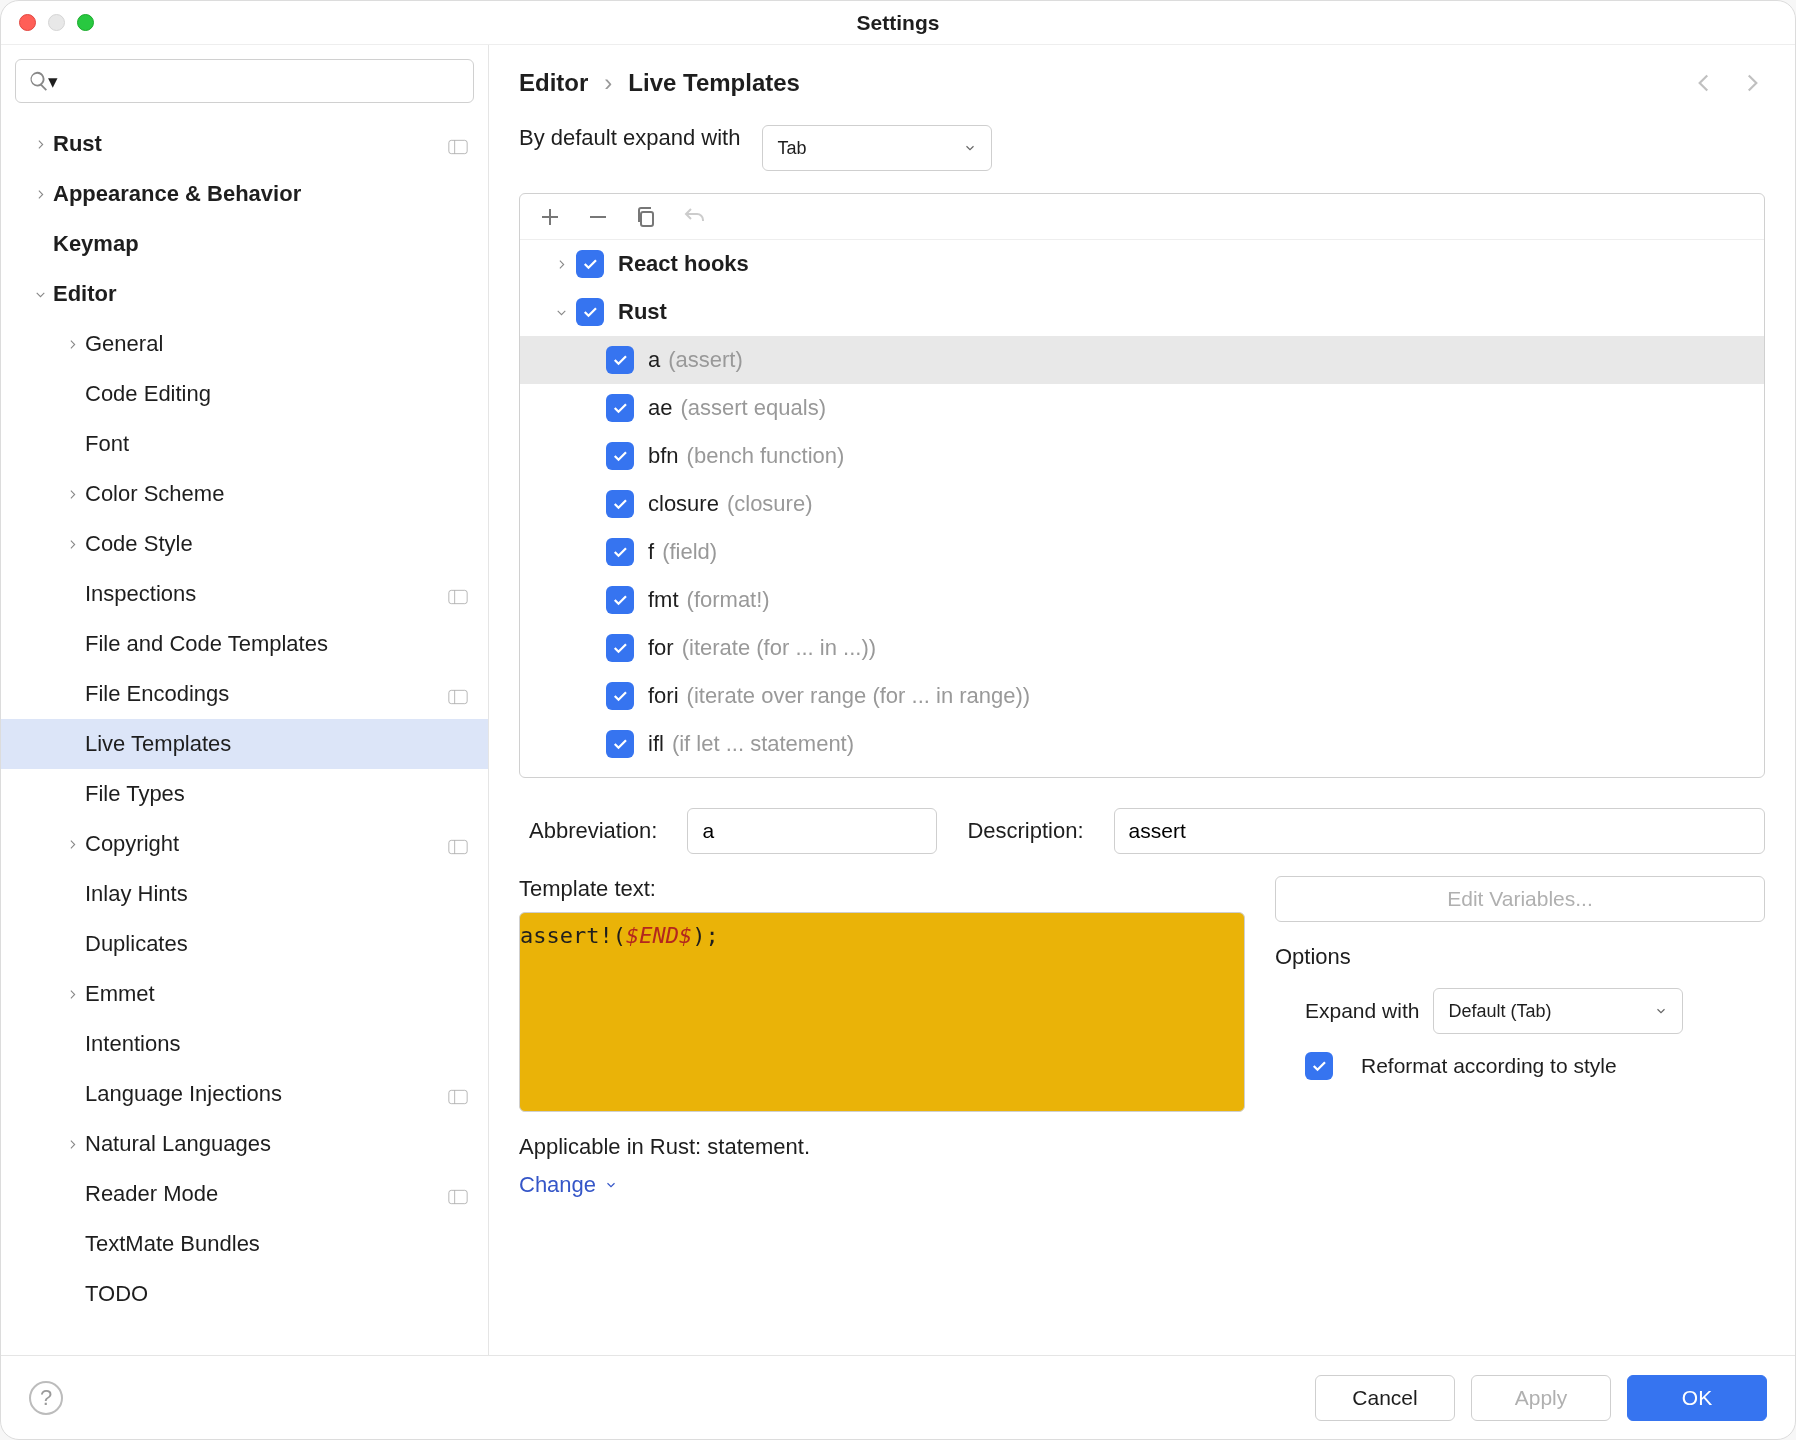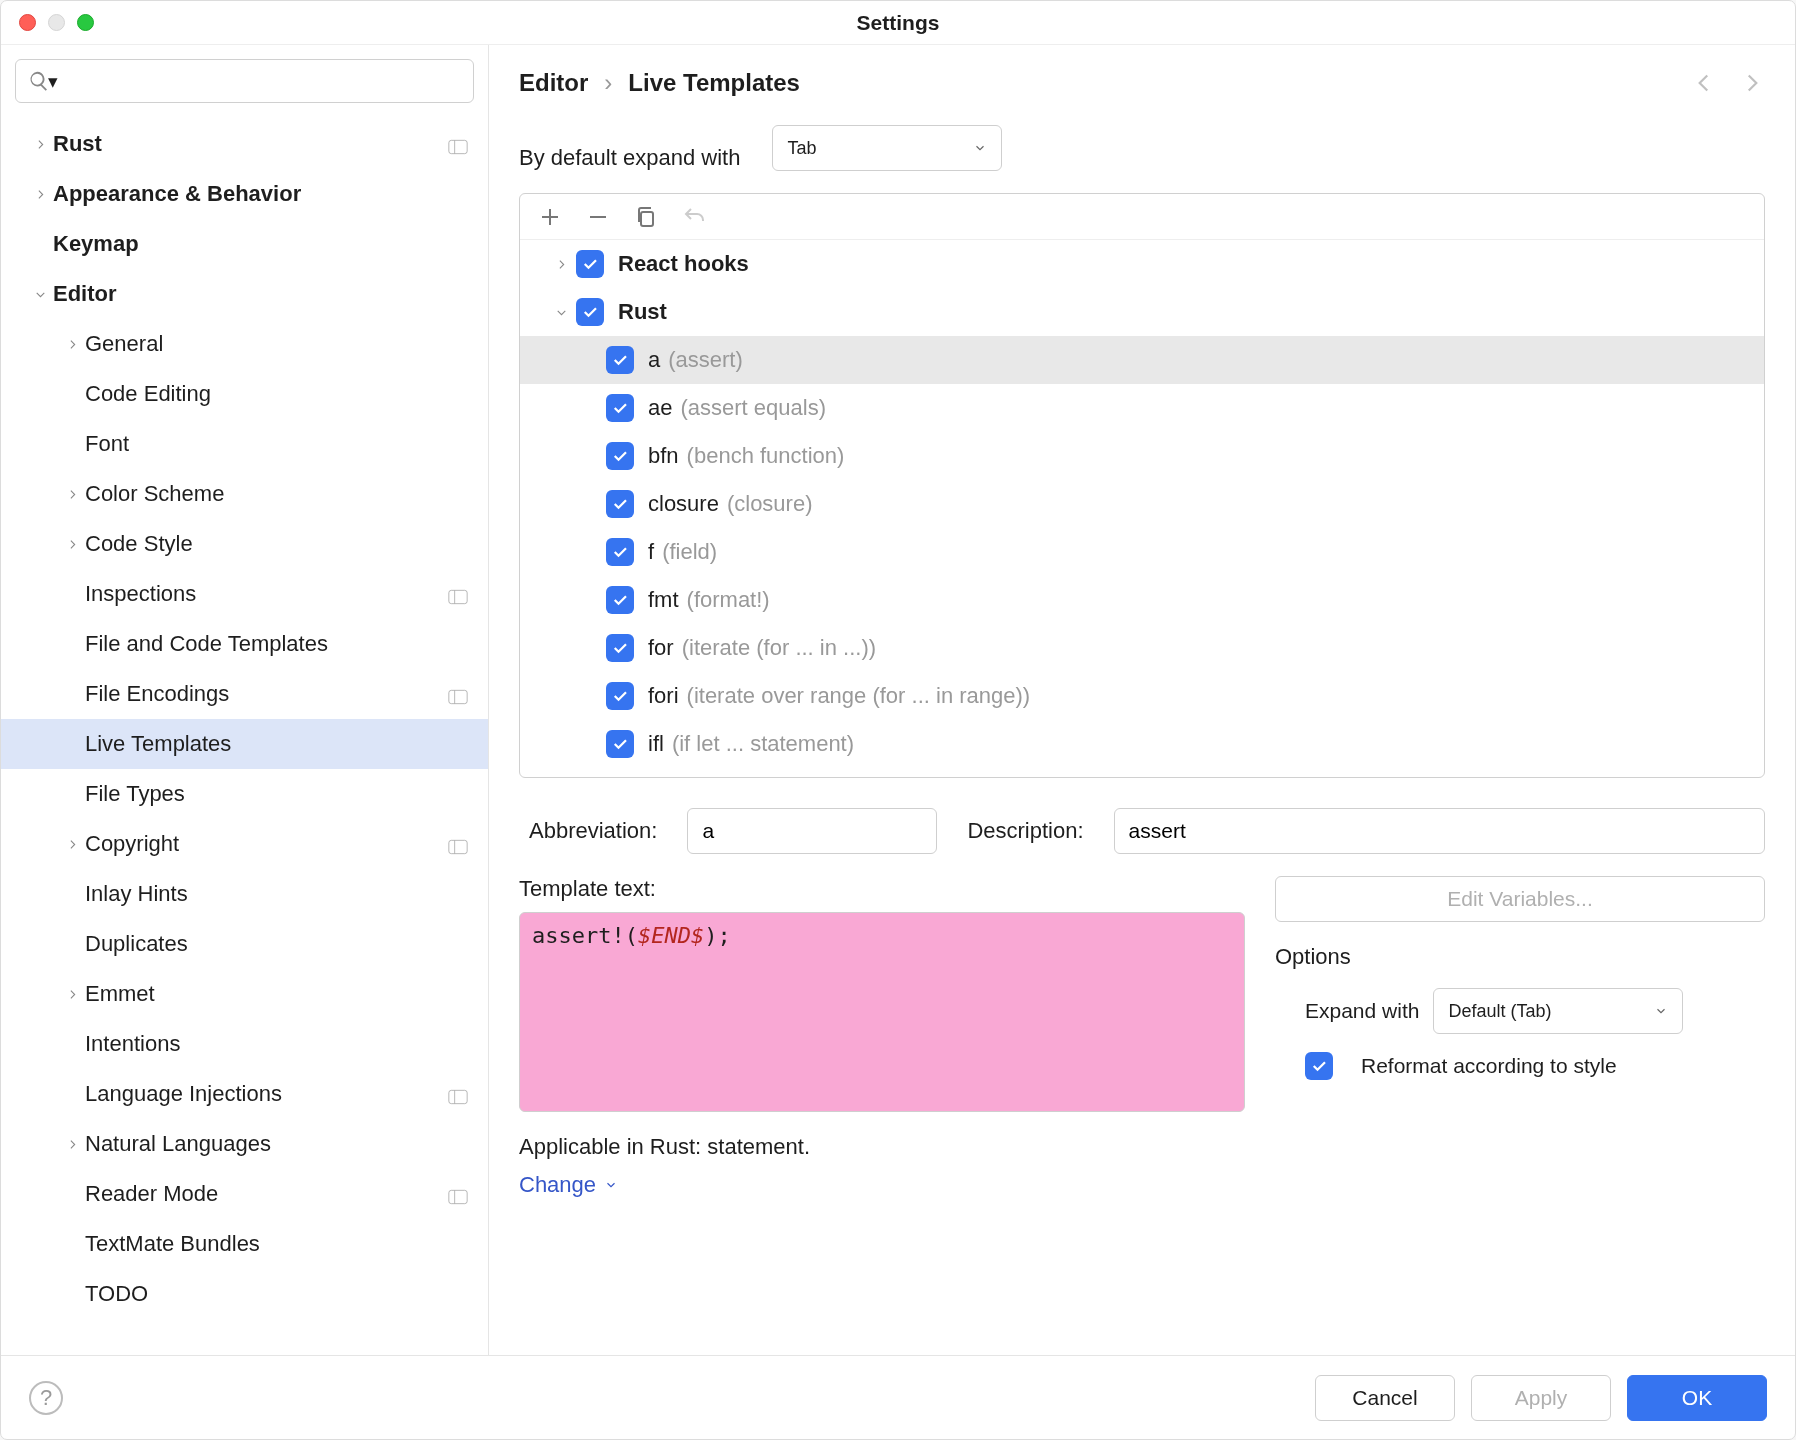--- a/index.html
+++ b/index.html
@@ -5,21 +5,21 @@
     * { box-sizing: border-box; margin: 0; padding: 0; }
     body {
       font-family: -apple-system, BlinkMacSystemFont, "Segoe UI", sans-serif;
       font-size: 19px;
       color: #1e1e1e;
       background: #f7f7f7;
       width: 1796px;
       height: 1440px;
       overflow: hidden;
     }
-    .window { width: 100%; height: 100%; display: flex; flex-direction: column; border: 1px solid #dcdcdc; border-radius: 7px; background: #fff; }
+    .window { width: 100%; height: 100%; display: flex; flex-direction: column; border: 1px solid #dcdcdc; border-radius: 19px; background: #fff; }
     .titlebar { height: 44px; display: flex; align-items: center; padding: 0 18px; position: relative; border-bottom: 1px solid #eee; }
     .traffic { display: flex; gap: 12px; }
     .traffic span { width: 17px; height: 17px; border-radius: 50%; display: inline-block; }
     .t-red { background: #ff5f57; border: 1px solid #e24640; }
     .t-yel { background: #e8e8e8; border: 1px solid #d5d5d5; }
     .t-grn { background: #28c840; border: 1px solid #1aab2b; }
     .title { position: absolute; left: 50%; transform: translateX(-50%); font-weight: 600; font-size: 21px; }
     .body { flex: 1; display: flex; overflow: hidden; }
     .sidebar { width: 488px; border-right: 1px solid #e5e5e5; display: flex; flex-direction: column; padding: 14px 0 0 0; }
     .search-wrap { padding: 0 14px 10px 14px; }
@@ -33,21 +33,21 @@
     .chev svg { width: 13px; height: 13px; }
     .indent0 { padding-left: 26px; }
     .indent1 { padding-left: 58px; }
     .badge-reset { width: 26px; height: 19px; margin-left: auto; }
     .badge-reset svg { width: 20px; height: 16px; stroke: #aaa; fill: none; }
     .main { flex: 1; display: flex; flex-direction: column; padding: 24px 30px 0 30px; }
     .breadcrumb { display: flex; align-items: center; gap: 16px; font-size: 24px; font-weight: 700; margin-bottom: 28px; }
     .breadcrumb .sep { color: #999; font-weight: 400; }
     .nav-arrows { margin-left: auto; display: flex; gap: 22px; color: #c0c0c0; }
     .nav-arrows svg { width: 26px; height: 26px; }
-    .row { display: flex; align-items: flex-end; gap: 32px; margin-bottom: 22px; font-size: 22px; }
+    .row { display: flex; align-items: flex-start; gap: 22px; margin-bottom: 22px; font-size: 22px; }
     .select { display: flex; align-items: center; justify-content: space-between; border: 1px solid #cfcfcf; border-radius: 6px; padding: 8px 14px; height: 46px; min-width: 230px; background: #fff; font-size: 18px; }
     .select svg { width: 14px; height: 14px; }
     .list-pane { border: 1px solid #d0d0d0; border-radius: 6px; display: flex; flex-direction: column; height: 585px; }
     .list-toolbar { display: flex; align-items: center; gap: 24px; padding: 8px 18px; border-bottom: 1px solid #eee; height: 46px; }
     .list-toolbar svg { width: 24px; height: 24px; stroke: #777; fill: none; }
     .template-tree { flex: 1; overflow: auto; }
     .tpl-row { display: flex; align-items: center; height: 48px; font-size: 22px; padding-left: 26px; }
     .tpl-row.group { font-weight: 700; }
     .tpl-row.selected { background: #e8e8e8; }
     .tpl-chev { width: 30px; display: flex; justify-content: center; color: #888; }
@@ -55,21 +55,21 @@
     .tpl-check { width: 28px; height: 28px; border-radius: 6px; background: #3674f0; display: flex; align-items: center; justify-content: center; margin-right: 14px; }
     .tpl-check svg { width: 18px; height: 18px; stroke: #fff; stroke-width: 3; fill: none; }
     .tpl-row.child { padding-left: 86px; }
     .tpl-abbr { font-weight: 400; margin-right: 8px; }
     .tpl-desc { color: #999; }
     .row-forms { display: flex; gap: 30px; margin-top: 30px; align-items: center; margin-left: 10px; }
     .lbl { font-size: 22px; }
     .input { border: 1px solid #cfcfcf; border-radius: 6px; height: 46px; padding: 0 14px; font-size: 21px; background: #fff; }
     .detail-grid { display: grid; grid-template-columns: 1fr 490px; gap: 30px; margin-top: 22px; }
     .tpltext-label { font-size: 22px; margin-bottom: 10px; }
-    .tpltext { border: 1px solid #cfcfcf; border-radius: 6px; height: 200px; padding: 10px 12px; font-family: "Menlo", monospace; font-size: 22px; background: #f9a8d4; white-space: pre; }
+    .tpltext { border: 1px solid #cfcfcf; border-radius: 6px; height: 200px; padding: 10px 0; font-family: "Menlo", monospace; font-size: 22px; background: #eab308; white-space: pre; }
     .tpltext .var { color: #b3261e; font-style: italic; }
     .btn { border: 1px solid #cfcfcf; border-radius: 6px; height: 46px; display: flex; align-items: center; justify-content: center; font-size: 21px; background: #fff; cursor: default; }
     .btn.disabled { color: #b0b0b0; }
     .btn.primary { background: #3674f0; color: #fff; border-color: #3674f0; font-weight: 500; }
     .options-title { font-size: 22px; margin: 22px 0 18px 0; }
     .opts-row { display: flex; align-items: center; gap: 14px; margin-bottom: 18px; padding-left: 30px; font-size: 21px; }
     .applic { font-size: 22px; margin-top: 22px; }
     .change { color: #3556c8; font-size: 22px; margin-top: 12px; display: flex; align-items: center; gap: 8px; }
     .footer { border-top: 1px solid #e5e5e5; height: 84px; display: flex; align-items: center; padding: 0 28px; gap: 16px; }
     .help { width: 34px; height: 34px; border: 2px solid #bcbcbc; border-radius: 50%; display: flex; align-items: center; justify-content: center; color: #9a9a9a; font-size: 22px; }

